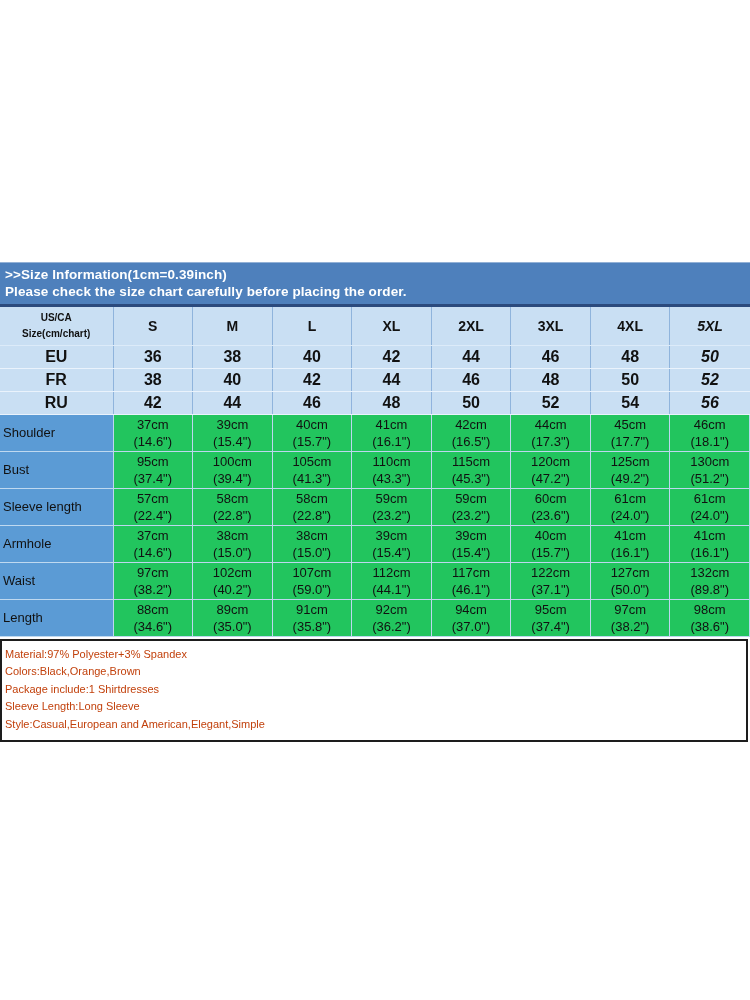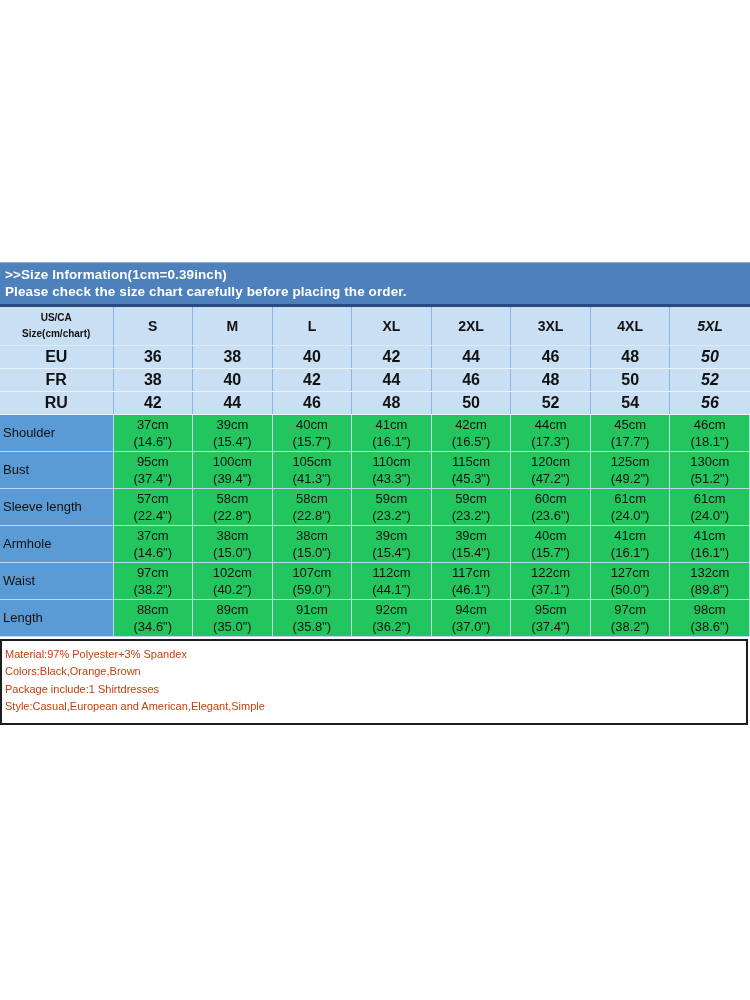--- a/index.html
+++ b/index.html
@@ -295,17 +295,18 @@
             <td class="data-cell">98cm
 (38.6")</td>
           </tr>
         </tbody>
     </table>
 
     <div class="details-box" id="details-box">
         <div class="detail-line">Material:97% Polyester+3% Spandex</div>
         <div class="detail-line">Colors:Black,Orange,Brown</div>
         <div class="detail-line">Package include:1 Shirtdresses</div>
+        <div class="detail-line">Sleeve Length:Long Sleeve</div>
         <div class="detail-line">Style:Casual,European and American,Elegant,Simple</div>
       </div>
 
   </div>
 </div>
 
 </body></html>

